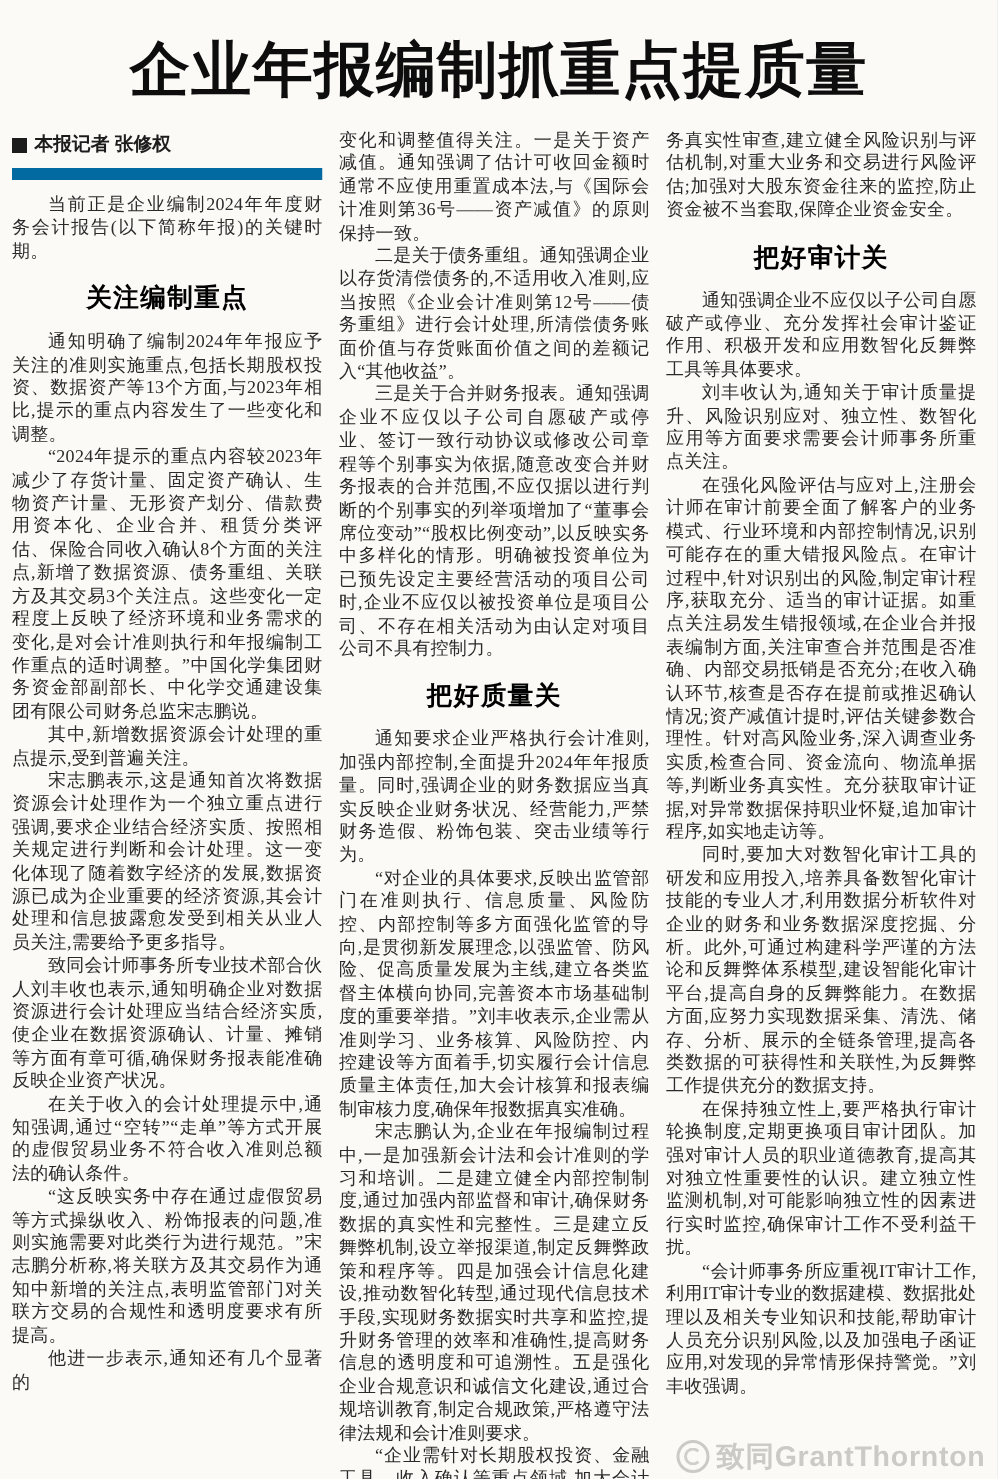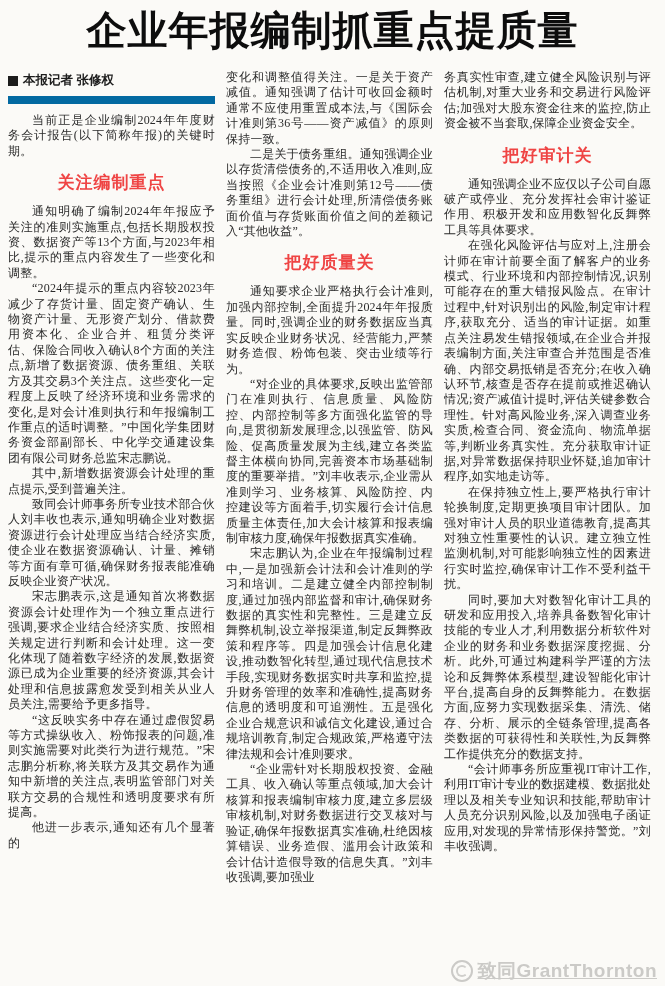--- a/index.html
+++ b/index.html
@@ -8,21 +8,21 @@
     width:665px;height:986px;
     margin:0 auto;
     background:#fbfaf7;
     overflow:hidden;
     font-family:"Liberation Serif","DejaVu Serif",serif;
     color:#262626;
   }
   .masthead{
     text-align:center;
     margin:0;
-    padding:8px 0 6px 0;
+    padding:24px 0 6px 0;
   }
   .article-title{
     font-family:"Liberation Serif","DejaVu Serif",serif;
     font-size:40px;
     font-weight:900;
     letter-spacing:1px;
     color:#0d0d0d;
     line-height:46px;
     margin:0;
   }
@@ -61,37 +61,36 @@
     text-indent:2em;
     margin:0;
     color:#2a2a2a;
     letter-spacing:0.2px;
   }
   .para.cont{text-indent:0;}
   .col-heading{
     font-family:"Liberation Sans","DejaVu Sans",sans-serif;
     font-size:17px;
     font-weight:bold;
-    color:#ef4444;
+    color:#000000;
     text-align:center;
     margin:13px 0 10px 0;
     line-height:22px;
     letter-spacing:1px;
   }
   .watermark{
     position:absolute;
     right:8px;
     bottom:2px;
     display:flex;
     align-items:center;
     gap:4px;
     color:#c3c2bf;
     opacity:0.85;
     pointer-events:none;
-    text-decoration:underline;
   }
   .wm-logo{
     width:18px;height:18px;
     border:2px solid #c3c2bf;
     border-radius:50%;
     position:relative;
     flex:0 0 18px;
   }
   .wm-logo::after{
     content:"";
@@ -123,43 +122,46 @@
     <div class="col">
       <div class="byline">
         <span class="byline-marker"></span>
         <span>本报记者 张修权</span>
       </div>
       <p class="para">当前正是企业编制2024年年度财务会计报告(以下简称年报)的关键时期。</p>
       <h2 class="col-heading">关注编制重点</h2>
       <p class="para">通知明确了编制2024年年报应予关注的准则实施重点,包括长期股权投资、数据资产等13个方面,与2023年相比,提示的重点内容发生了一些变化和调整。</p>
       <p class="para">“2024年提示的重点内容较2023年减少了存货计量、固定资产确认、生物资产计量、无形资产划分、借款费用资本化、企业合并、租赁分类评估、保险合同收入确认8个方面的关注点,新增了数据资源、债务重组、关联方及其交易3个关注点。这些变化一定程度上反映了经济环境和业务需求的变化,是对会计准则执行和年报编制工作重点的适时调整。”中国化学集团财务资金部副部长、中化学交通建设集团有限公司财务总监宋志鹏说。</p>
       <p class="para">其中,新增数据资源会计处理的重点提示,受到普遍关注。</p>
+      <p class="para">宋志鹏表示,这是通知首次将数据资源会计处理作为一个独立重点进行强调,要求企业结合经济实质、按照相关规定进行判断和会计处理。这一变化体现了随着数字经济的发展,数据资源已成为企业重要的经济资源,其会计处理和信息披露愈发受到相关从业人员关注,需要给予更多指导。</p>
       <p class="para">致同会计师事务所专业技术部合伙人刘丰收也表示,通知明确企业对数据资源进行会计处理应当结合经济实质,使企业在数据资源确认、计量、摊销等方面有章可循,确保财务报表能准确反映企业资产状况。</p>
-      <p class="para">宋志鹏表示,这是通知首次将数据资源会计处理作为一个独立重点进行强调,要求企业结合经济实质、按照相关规定进行判断和会计处理。这一变化体现了随着数字经济的发展,数据资源已成为企业重要的经济资源,其会计处理和信息披露愈发受到相关从业人员关注,需要给予更多指导。</p>
+      <p class="para">在关于收入的会计处理提示中,通知强调,通过“空转”“走单”等方式开展的虚假贸易业务不符合收入准则总额法的确认条件。</p>
       <p class="para">“这反映实务中存在通过虚假贸易等方式操纵收入、粉饰报表的问题,准则实施需要对此类行为进行规范。”宋志鹏分析称,将关联方及其交易作为通知中新增的关注点,表明监管部门对关联方交易的合规性和透明度要求有所提高。</p>
       <p class="para">他进一步表示,通知还有几个显著的</p>
     </div>
 
     <div class="col">
       <p class="para cont">变化和调整值得关注。一是关于资产减值。通知强调了估计可收回金额时通常不应使用重置成本法,与《国际会计准则第36号——资产减值》的原则保持一致。</p>
       <p class="para">二是关于债务重组。通知强调企业以存货清偿债务的,不适用收入准则,应当按照《企业会计准则第12号——债务重组》进行会计处理,所清偿债务账面价值与存货账面价值之间的差额记入“其他收益”。</p>
+      <p class="para">三是关于合并财务报表。通知强调企业不应仅以子公司自愿破产或停业、签订一致行动协议或修改公司章程等个别事实为依据,随意改变合并财务报表的合并范围,不应仅据以进行判断的个别事实的列举项增加了“董事会席位变动”“股权比例变动”,以反映实务中多样化的情形。明确被投资单位为已预先设定主要经营活动的项目公司时,企业不应仅以被投资单位是项目公司、不存在相关活动为由认定对项目公司不具有控制力。</p>
       <h2 class="col-heading">把好质量关</h2>
       <p class="para">通知要求企业严格执行会计准则,加强内部控制,全面提升2024年年报质量。同时,强调企业的财务数据应当真实反映企业财务状况、经营能力,严禁财务造假、粉饰包装、突击业绩等行为。</p>
       <p class="para">“对企业的具体要求,反映出监管部门在准则执行、信息质量、风险防控、内部控制等多方面强化监管的导向,是贯彻新发展理念,以强监管、防风险、促高质量发展为主线,建立各类监督主体横向协同,完善资本市场基础制度的重要举措。”刘丰收表示,企业需从准则学习、业务核算、风险防控、内控建设等方面着手,切实履行会计信息质量主体责任,加大会计核算和报表编制审核力度,确保年报数据真实准确。</p>
       <p class="para">宋志鹏认为,企业在年报编制过程中,一是加强新会计法和会计准则的学习和培训。二是建立健全内部控制制度,通过加强内部监督和审计,确保财务数据的真实性和完整性。三是建立反舞弊机制,设立举报渠道,制定反舞弊政策和程序等。四是加强会计信息化建设,推动数智化转型,通过现代信息技术手段,实现财务数据实时共享和监控,提升财务管理的效率和准确性,提高财务信息的透明度和可追溯性。五是强化企业合规意识和诚信文化建设,通过合规培训教育,制定合规政策,严格遵守法律法规和会计准则要求。</p>
       <p class="para">“企业需针对长期股权投资、金融工具、收入确认等重点领域,加大会计核算和报表编制审核力度,建立多层级审核机制,对财务数据进行交叉核对与验证,确保年报数据真实准确,杜绝因核算错误、业务造假、滥用会计政策和会计估计造假导致的信息失真。”刘丰收强调,要加强业</p>
     </div>
 
     <div class="col">
       <p class="para cont">务真实性审查,建立健全风险识别与评估机制,对重大业务和交易进行风险评估;加强对大股东资金往来的监控,防止资金被不当套取,保障企业资金安全。</p>
       <h2 class="col-heading">把好审计关</h2>
       <p class="para">通知强调企业不应仅以子公司自愿破产或停业、充分发挥社会审计鉴证作用、积极开发和应用数智化反舞弊工具等具体要求。</p>
+      <p class="para">刘丰收认为,通知关于审计质量提升、风险识别应对、独立性、数智化应用等方面要求需要会计师事务所重点关注。</p>
       <p class="para">在强化风险评估与应对上,注册会计师在审计前要全面了解客户的业务模式、行业环境和内部控制情况,识别可能存在的重大错报风险点。在审计过程中,针对识别出的风险,制定审计程序,获取充分、适当的审计证据。如重点关注易发生错报领域,在企业合并报表编制方面,关注审查合并范围是否准确、内部交易抵销是否充分;在收入确认环节,核查是否存在提前或推迟确认情况;资产减值计提时,评估关键参数合理性。针对高风险业务,深入调查业务实质,检查合同、资金流向、物流单据等,判断业务真实性。充分获取审计证据,对异常数据保持职业怀疑,追加审计程序,如实地走访等。</p>
+      <p class="para">同时,要加大对数智化审计工具的研发和应用投入,培养具备数智化审计技能的专业人才,利用数据分析软件对企业的财务和业务数据深度挖掘、分析。此外,可通过构建科学严谨的方法论和反舞弊体系模型,建设智能化审计平台,提高自身的反舞弊能力。在数据方面,应努力实现数据采集、清洗、储存、分析、展示的全链条管理,提高各类数据的可获得性和关联性,为反舞弊工作提供充分的数据支持。</p>
       <p class="para">在保持独立性上,要严格执行审计轮换制度,定期更换项目审计团队。加强对审计人员的职业道德教育,提高其对独立性重要性的认识。建立独立性监测机制,对可能影响独立性的因素进行实时监控,确保审计工作不受利益干扰。</p>
-      <p class="para">同时,要加大对数智化审计工具的研发和应用投入,培养具备数智化审计技能的专业人才,利用数据分析软件对企业的财务和业务数据深度挖掘、分析。此外,可通过构建科学严谨的方法论和反舞弊体系模型,建设智能化审计平台,提高自身的反舞弊能力。在数据方面,应努力实现数据采集、清洗、储存、分析、展示的全链条管理,提高各类数据的可获得性和关联性,为反舞弊工作提供充分的数据支持。</p>
       <p class="para">“会计师事务所应重视IT审计工作,利用IT审计专业的数据建模、数据批处理以及相关专业知识和技能,帮助审计人员充分识别风险,以及加强电子函证应用,对发现的异常情形保持警觉。”刘丰收强调。</p>
     </div>
 
   </div>
 
   <div class="watermark">
     <span class="wm-logo"></span>
     <span class="wm-text">致同GrantThornton</span>
   </div>
 

